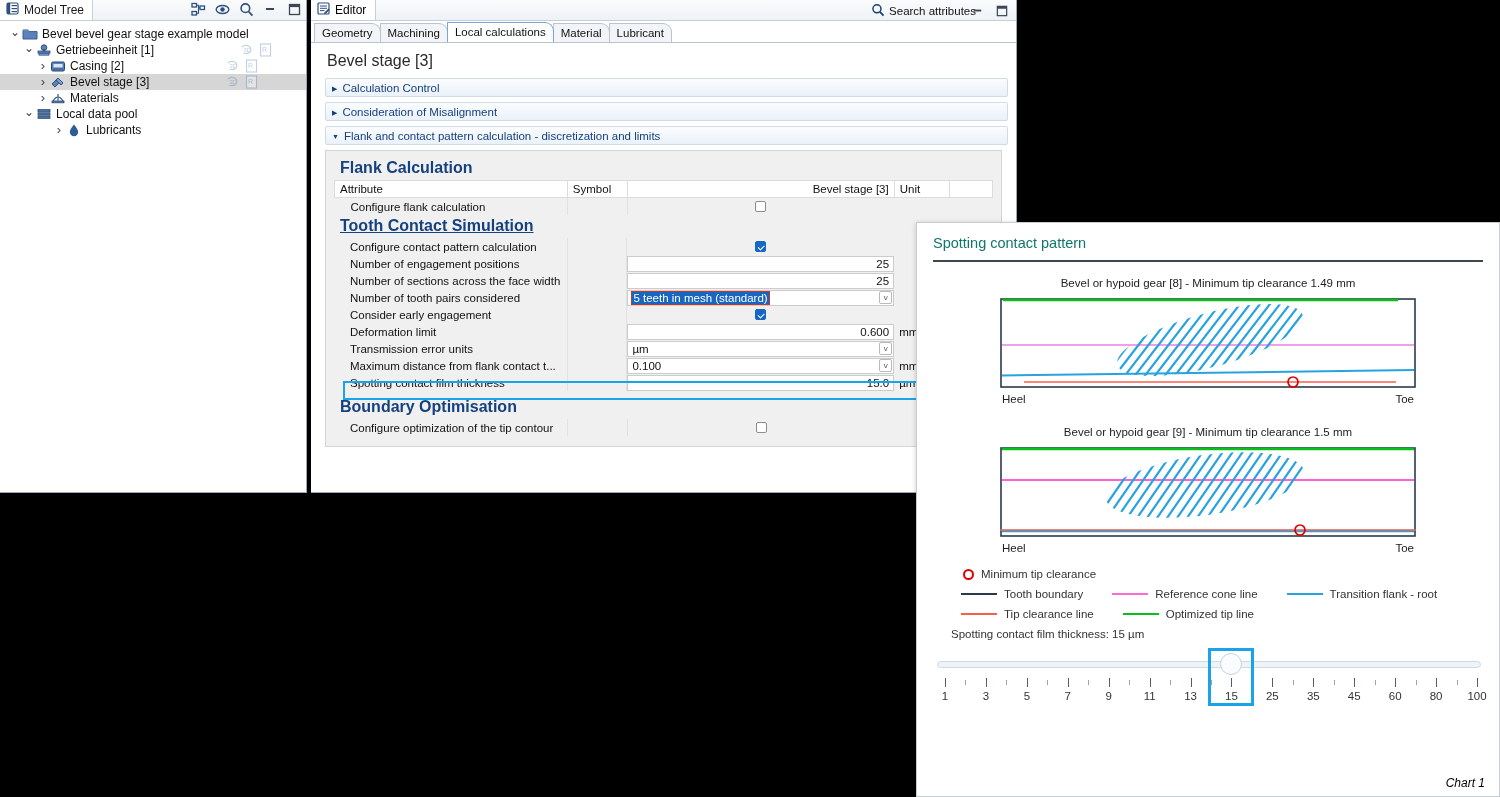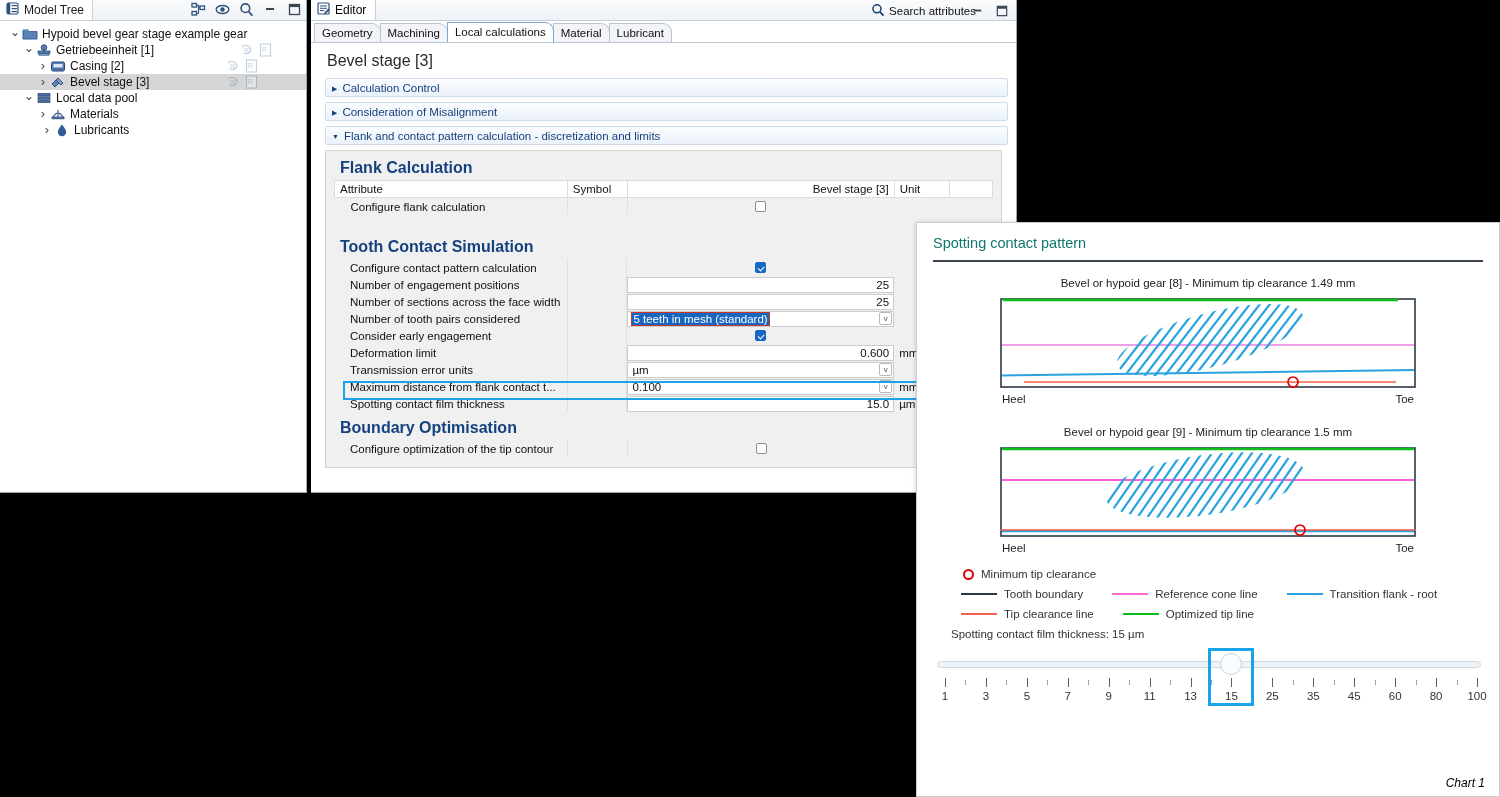--- a/index.html
+++ b/index.html
@@ -220,21 +220,21 @@
     <div class="tree-body">
 
       <div class="tree-row" style="padding-left:8px;">
         <span class="twisty down"></span>
         <span class="tree-ic">
           <svg width="16" height="14" viewBox="0 0 16 14">
               <path d="M1 3.2h5l1.3 1.4H15v7.4H1z" fill="#5b82b9" stroke="#3a5f92" stroke-width="1"></path>
               <path d="M1 2.2h5l1.2 1.3H1z" fill="#7ba0d4"></path>
             </svg>
         </span>
-        <span class="tree-label">Hypoid bevel gear stage example gear</span>
+        <span class="tree-label">Bevel bevel gear stage example model</span>
       </div>
 
       <div class="tree-row" style="padding-left:22px;">
         <span class="twisty down"></span>
         <span class="tree-ic">
           <svg width="16" height="14" viewBox="0 0 16 14">
             <circle cx="8" cy="4.6" r="2.8" fill="#5b82b9" stroke="#2f4f7f" stroke-width="1"></circle>
             <rect x="2" y="8" width="12" height="2.2" fill="#5b82b9" stroke="#2f4f7f" stroke-width=".8"></rect>
             <rect x="7.2" y="6.5" width="1.6" height="2" fill="#2f4f7f"></rect>
             <rect x="3" y="10.6" width="10" height="1.6" fill="#7ba0d4" stroke="#2f4f7f" stroke-width=".7"></rect>
@@ -301,45 +301,45 @@
           </span>
           <span class="icR">
             <svg width="13" height="14" viewBox="0 0 13 14">
                 <rect x="1.5" y="1" width="10" height="12" fill="#fff" stroke="#5b82b9" stroke-width="1.1"></rect>
                 <text x="3" y="9" font-size="7" fill="#5b82b9" font-family="sans-serif">R</text>
               </svg>
           </span>
         </span>
       </div>
 
+      <div class="tree-row" style="padding-left:36px;">
+        <span class="twisty right"></span>
+        <span class="tree-ic">
+          <svg width="16" height="14" viewBox="0 0 16 14">
+            <path d="M3 10 Q8 2 13 10" fill="none" stroke="#27466e" stroke-width="1.2"></path>
+            <rect x="2" y="10" width="12" height="1.8" fill="#5b82b9" stroke="#27466e" stroke-width=".8"></rect>
+            <rect x="7.2" y="3" width="1.6" height="7" fill="#5b82b9"></rect>
+          </svg>
+        </span>
+        <span class="tree-label">Materials</span>
+      </div>
+
       <div class="tree-row" style="padding-left:22px;">
         <span class="twisty down"></span>
         <span class="tree-ic">
           <svg width="16" height="14" viewBox="0 0 16 14">
             <rect x="2" y="2.5" width="12" height="2.4" fill="#4a6fa5" stroke="#27466e" stroke-width=".7"></rect>
             <rect x="2" y="5.8" width="12" height="2.4" fill="#4a6fa5" stroke="#27466e" stroke-width=".7"></rect>
             <rect x="2" y="9.1" width="12" height="2.4" fill="#4a6fa5" stroke="#27466e" stroke-width=".7"></rect>
           </svg>
         </span>
         <span class="tree-label">Local data pool</span>
       </div>
 
-      <div class="tree-row" style="padding-left:36px;">
-        <span class="twisty right"></span>
-        <span class="tree-ic">
-          <svg width="16" height="14" viewBox="0 0 16 14">
-            <path d="M3 10 Q8 2 13 10" fill="none" stroke="#27466e" stroke-width="1.2"></path>
-            <rect x="2" y="10" width="12" height="1.8" fill="#5b82b9" stroke="#27466e" stroke-width=".8"></rect>
-            <rect x="7.2" y="3" width="1.6" height="7" fill="#5b82b9"></rect>
-          </svg>
-        </span>
-        <span class="tree-label">Materials</span>
-      </div>
-
-      <div class="tree-row" style="padding-left:40px;">
+      <div class="tree-row" style="padding-left:52px;">
         <span class="twisty right"></span>
         <span class="tree-ic">
           <svg width="16" height="14" viewBox="0 0 16 14">
             <path d="M8 1.5 C8 1.5 12.2 6.6 12.2 9 a4.2 4.2 0 0 1-8.4 0 C3.8 6.6 8 1.5 8 1.5 Z" fill="#2f5c94"></path>
           </svg>
         </span>
         <span class="tree-label">Lubricants</span>
       </div>
     </div>
   </div>
@@ -423,21 +423,21 @@
               <div class="ckwrap">
                   <span class="ckbox"></span>
                 </div>
             </td>
             <td class="c-unit"></td>
             <td class="c-pad"></td>
           </tr>
         </tbody>
       </table>
 
-      <div class="grp-title" style="margin-top:21px;">Tooth Contact Simulation</div>
+      <div class="grp-title" style="margin-top:0;text-decoration:underline;">Tooth Contact Simulation</div>
       <table class="attr">
         <tbody>
           <tr>
             <td class="c-attr">Configure contact pattern calculation</td>
             <td class="c-sym"></td>
             <td class="c-val">
               <div class="ckwrap">
                   <span class="ckbox on"></span>
                 </div>
             </td>

